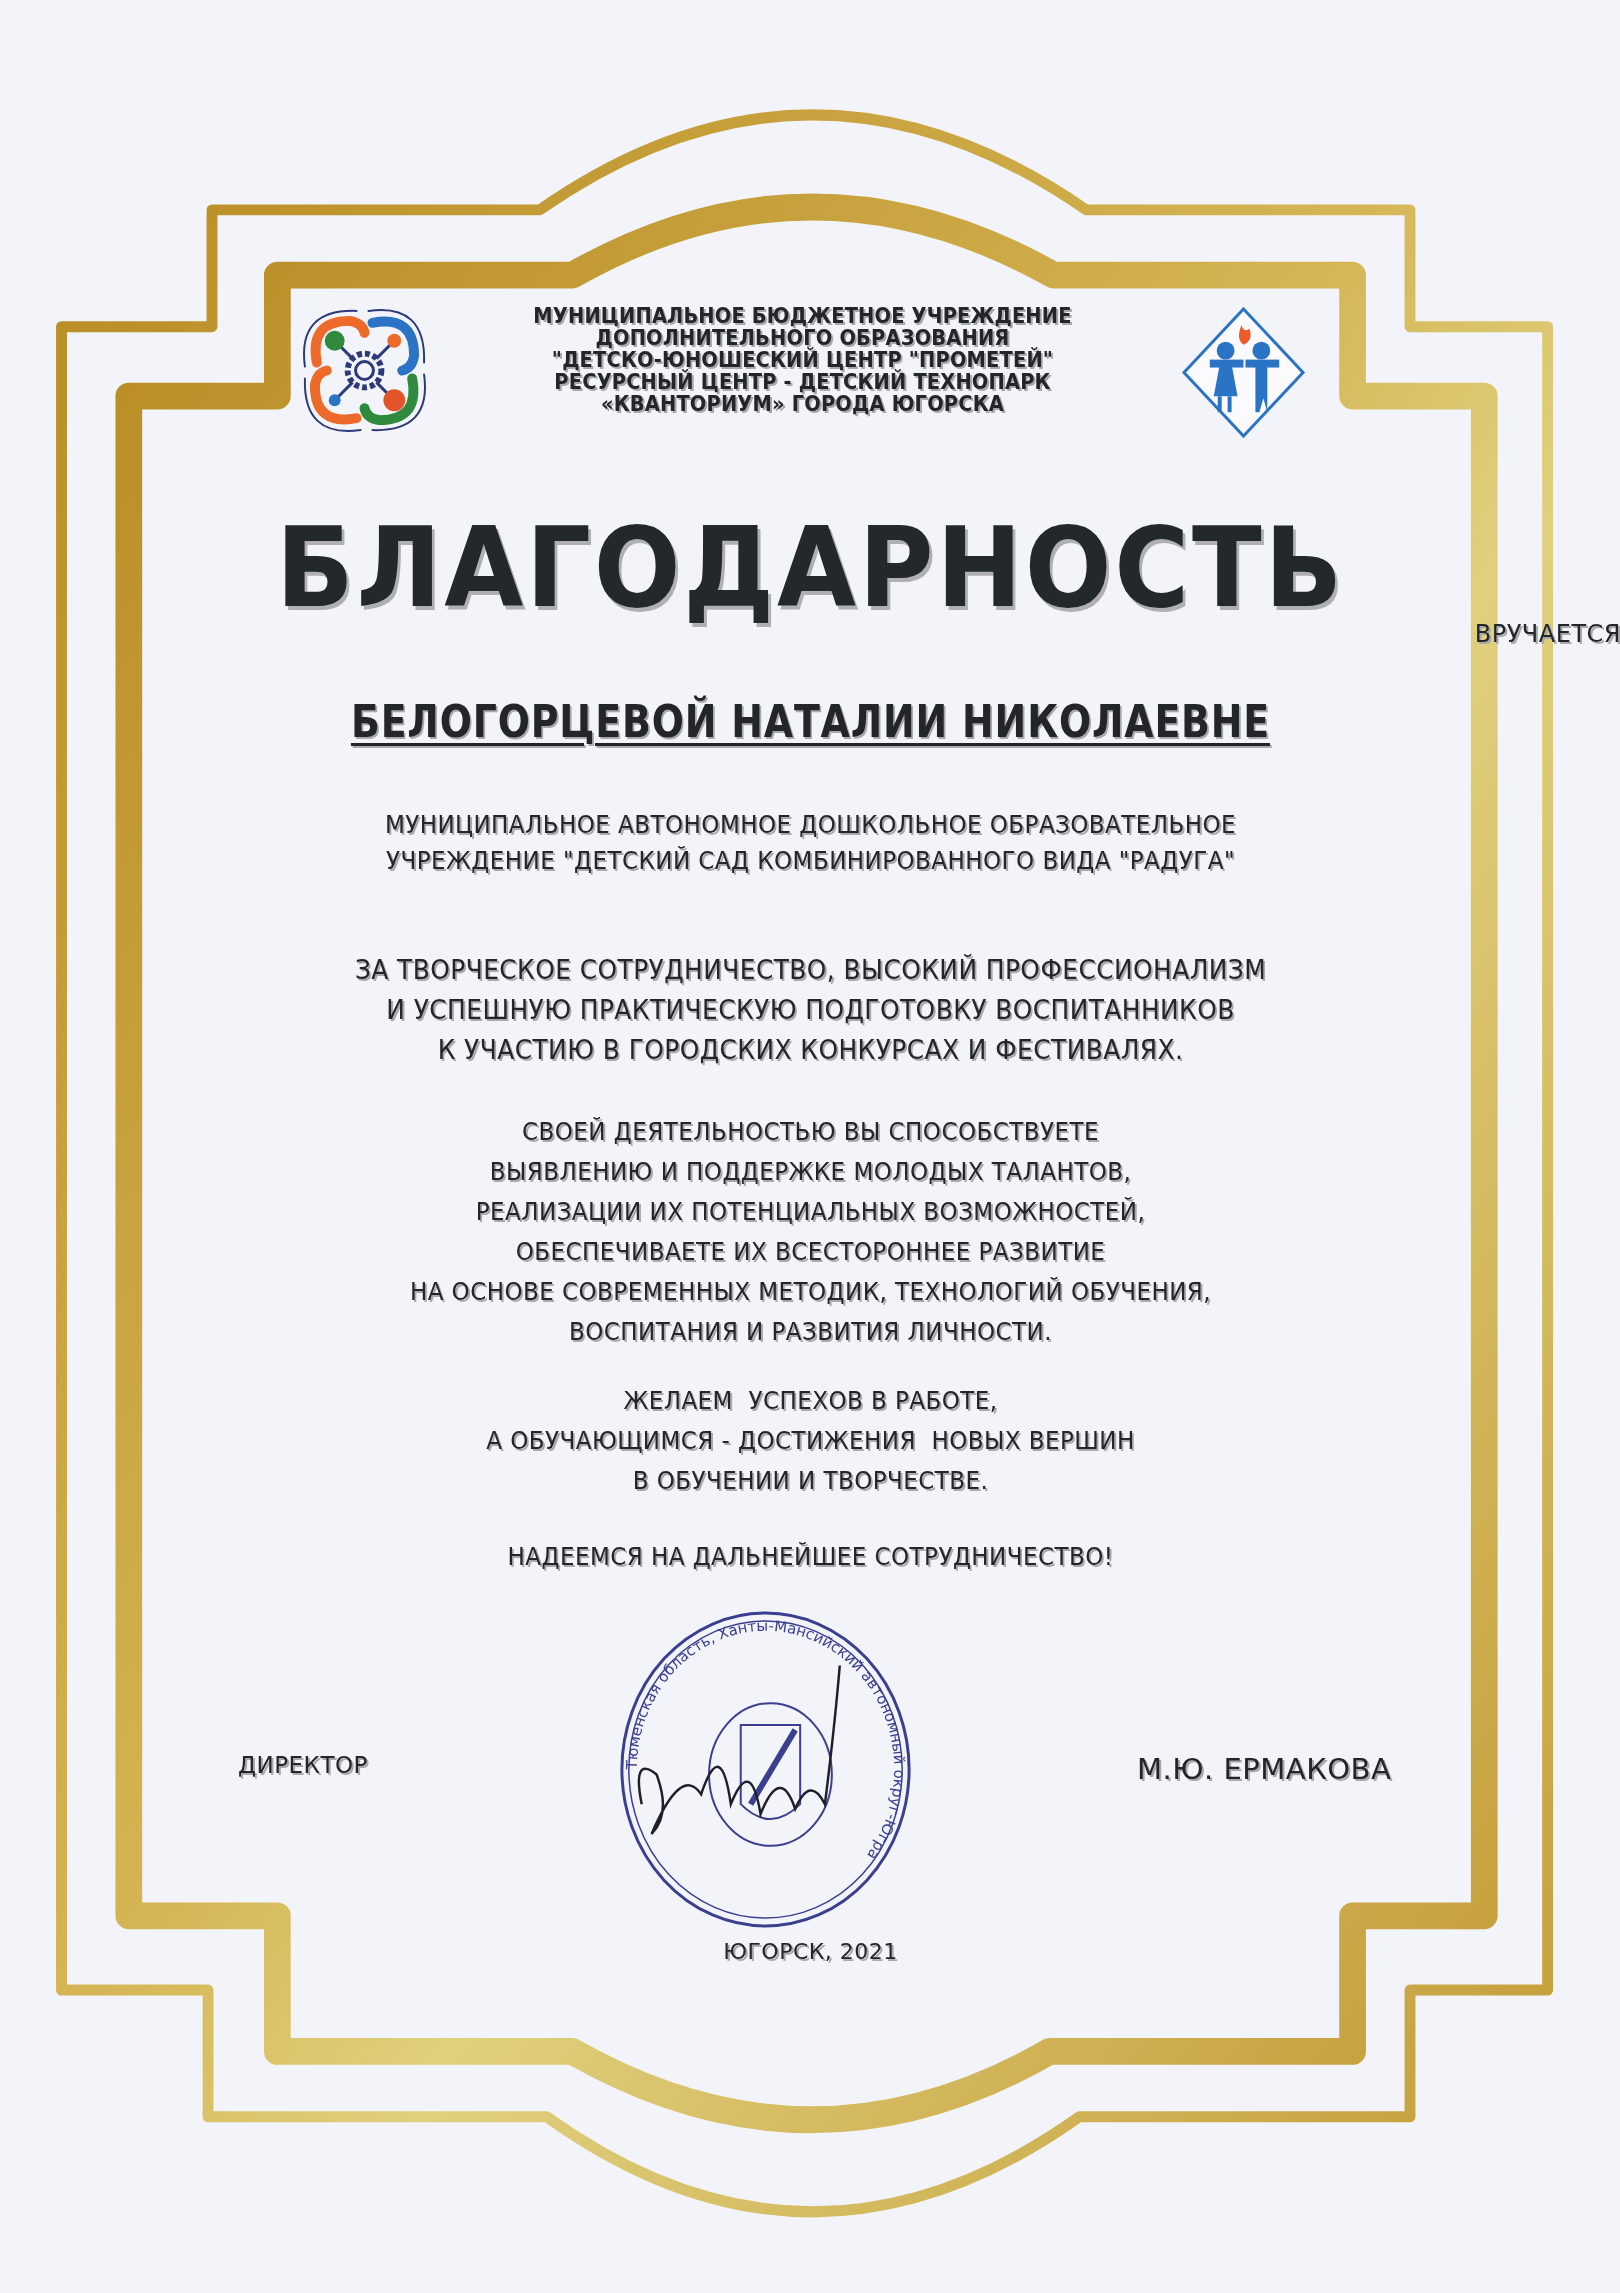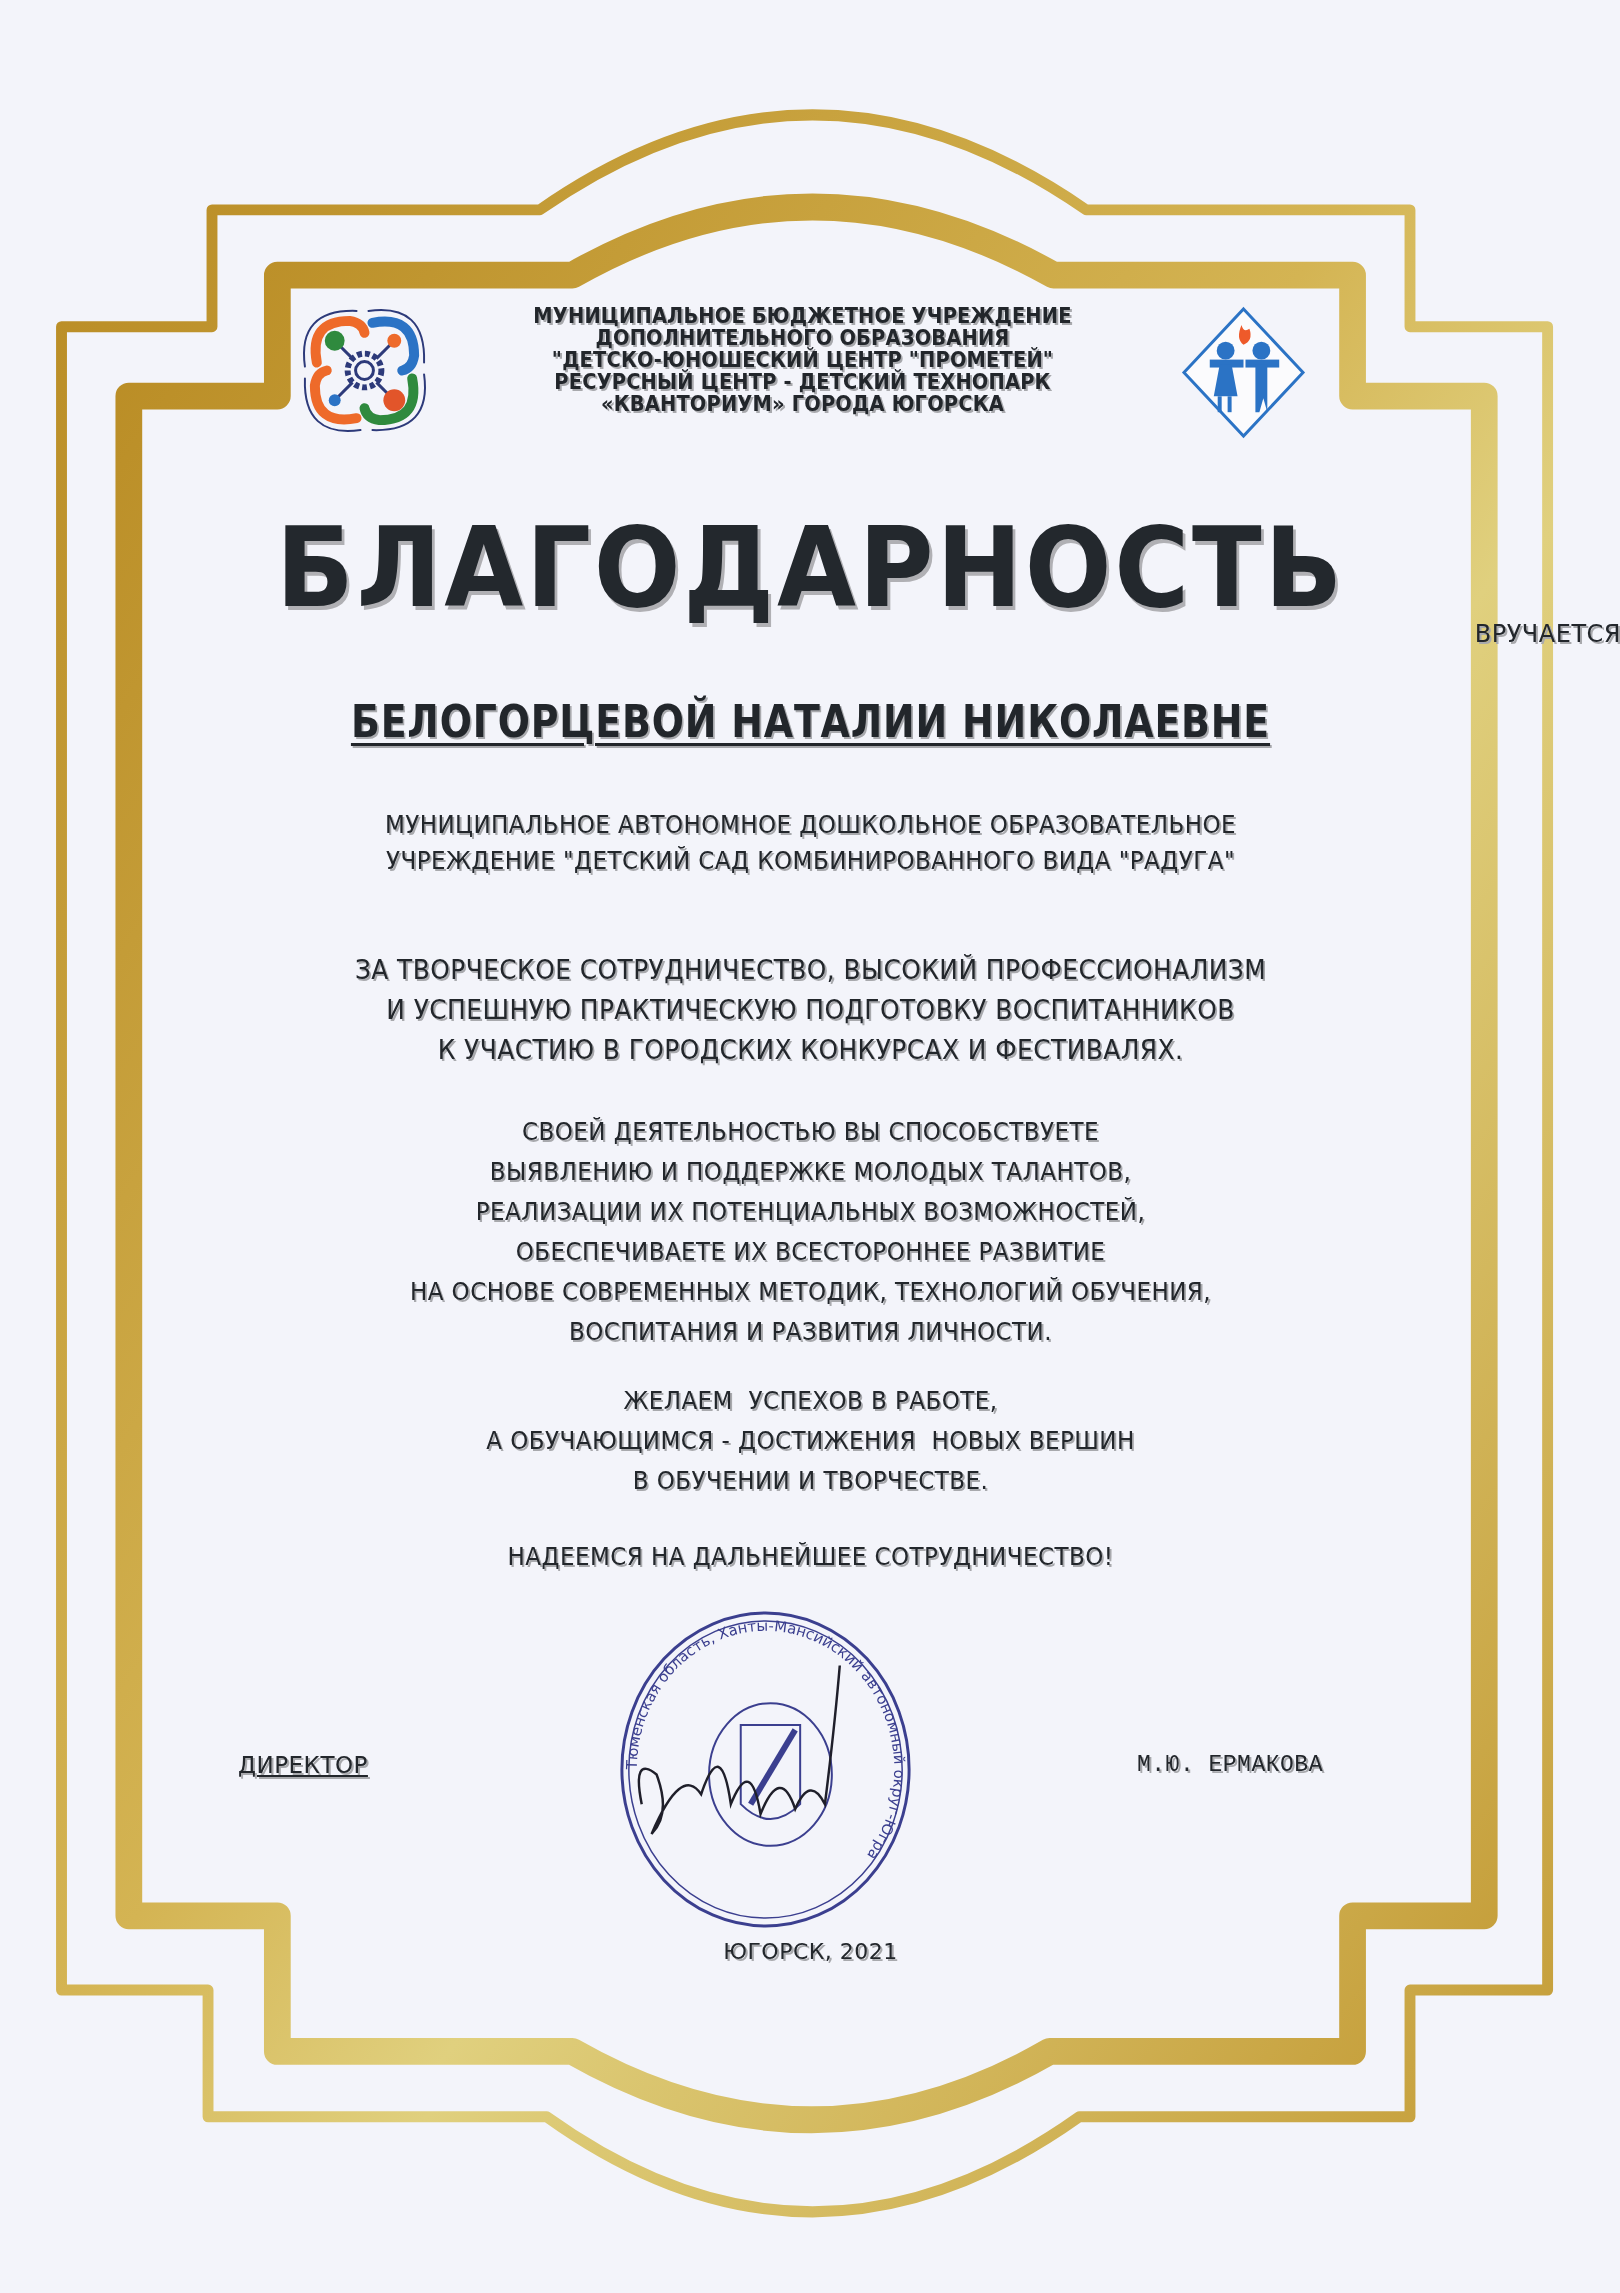--- a/index.html
+++ b/index.html
@@ -37,22 +37,22 @@
     text-decoration: underline; text-decoration-thickness: 3px; text-underline-offset: 6px;
     transform: scaleX(0.86);
   }
   .para { font-size: 25px; line-height: 36px; transform: scaleX(0.92); }
   .p-org { top: 807px; }
   .p-reason { top: 950px; line-height: 40px; font-size: 27px; }
   .p-activity { top: 1112px; line-height: 40px; }
   .p-wish { top: 1381px; line-height: 40px; }
   .p-hope { top: 1539px; }
 
-  .sig-role { left: 238px; top: 1752px; font-size: 23px; text-decoration: underline; }
-  .sig-name { left: 1137px; top: 1752px; font-size: 23px; font-family: Liberation Mono, monospace; }
+  .sig-role { left: 238px; top: 1752px; font-size: 23px; }
+  .sig-name { left: 1137px; top: 1752px; font-size: 29px; }
   .stamp { left: 612px; top: 1606px; width: 307px; height: 327px; }
   .footer-place { top: 1939px; font-size: 22px; }
 </style>
 </head>
 <body>
 
 <svg class="frame" viewBox="0 0 1637 2317" xmlns="http://www.w3.org/2000/svg">
   <defs>
     <linearGradient id="gold" x1="0" y1="0" x2="1" y2="1">
       <stop offset="0" stop-color="#b88a22"></stop>

